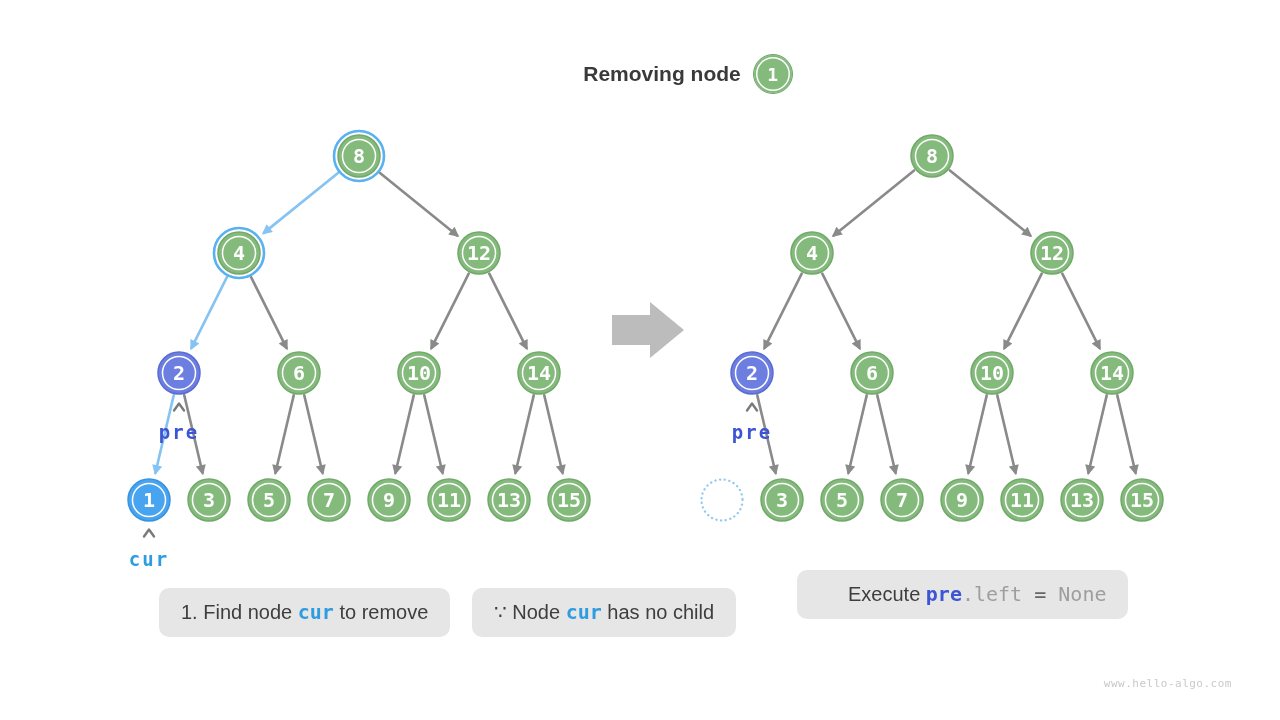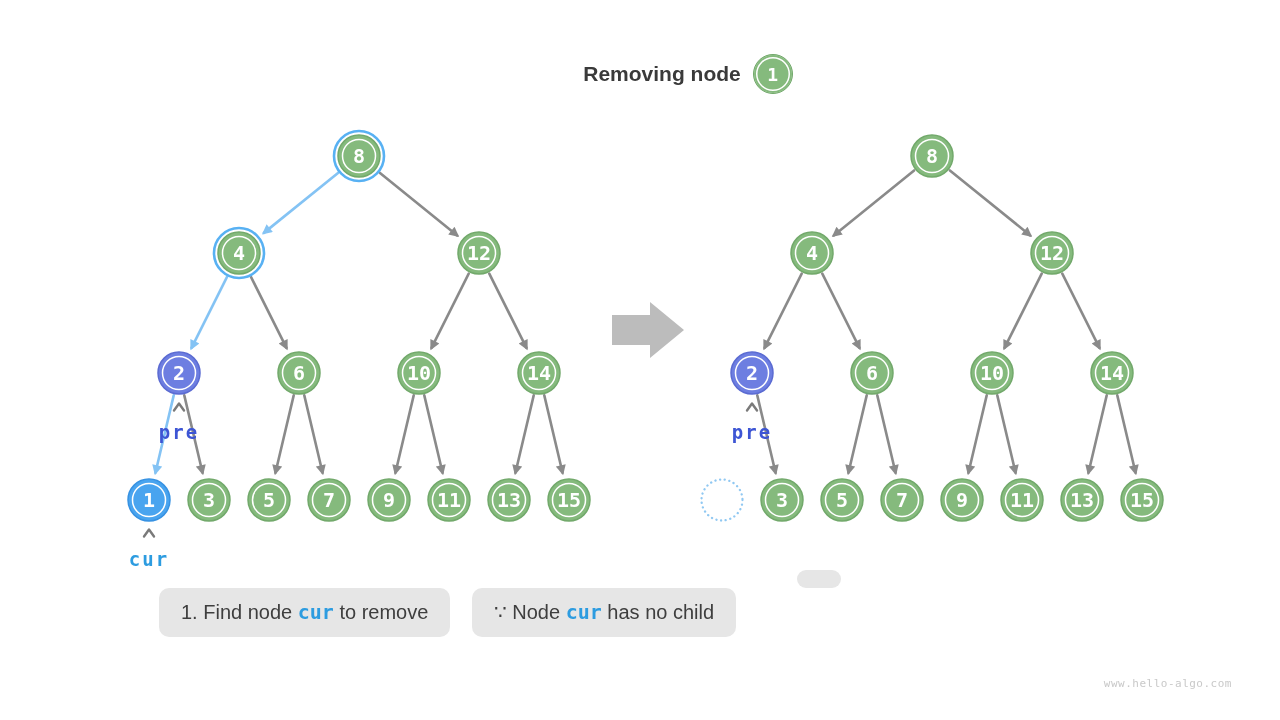--- a/index.html
+++ b/index.html
@@ -263,17 +263,18 @@
     </svg>
 
   <div id="captions">
       <div class="caption" style="left: 118px; top: 588px; margin-left: 41px;">
         <div class="cap-line"><span class="seg-text">1. Find node </span><span class="seg-cur">cur</span><span class="seg-text"> to remove</span></div>
       </div>
       <div class="caption" style="left: 472px; top: 588px;">
         <div class="cap-line"><span class="seg-text">∵ Node </span><span class="seg-cur">cur</span><span class="seg-text"> has no child</span></div>
       </div>
       <div class="caption" style="left: 797px; top: 570px;">
+        <div class="cap-line cap-indent"><span class="seg-text">Execute </span><span class="seg-pre">pre</span><span class="seg-code-gray">.left</span><span class="seg-code-eq"> = </span><span class="seg-code-gray">None</span></div>
       </div>
     </div>
 
   <div class="watermark">www.hello-algo.com</div>
 </div>
 
 </body></html>

